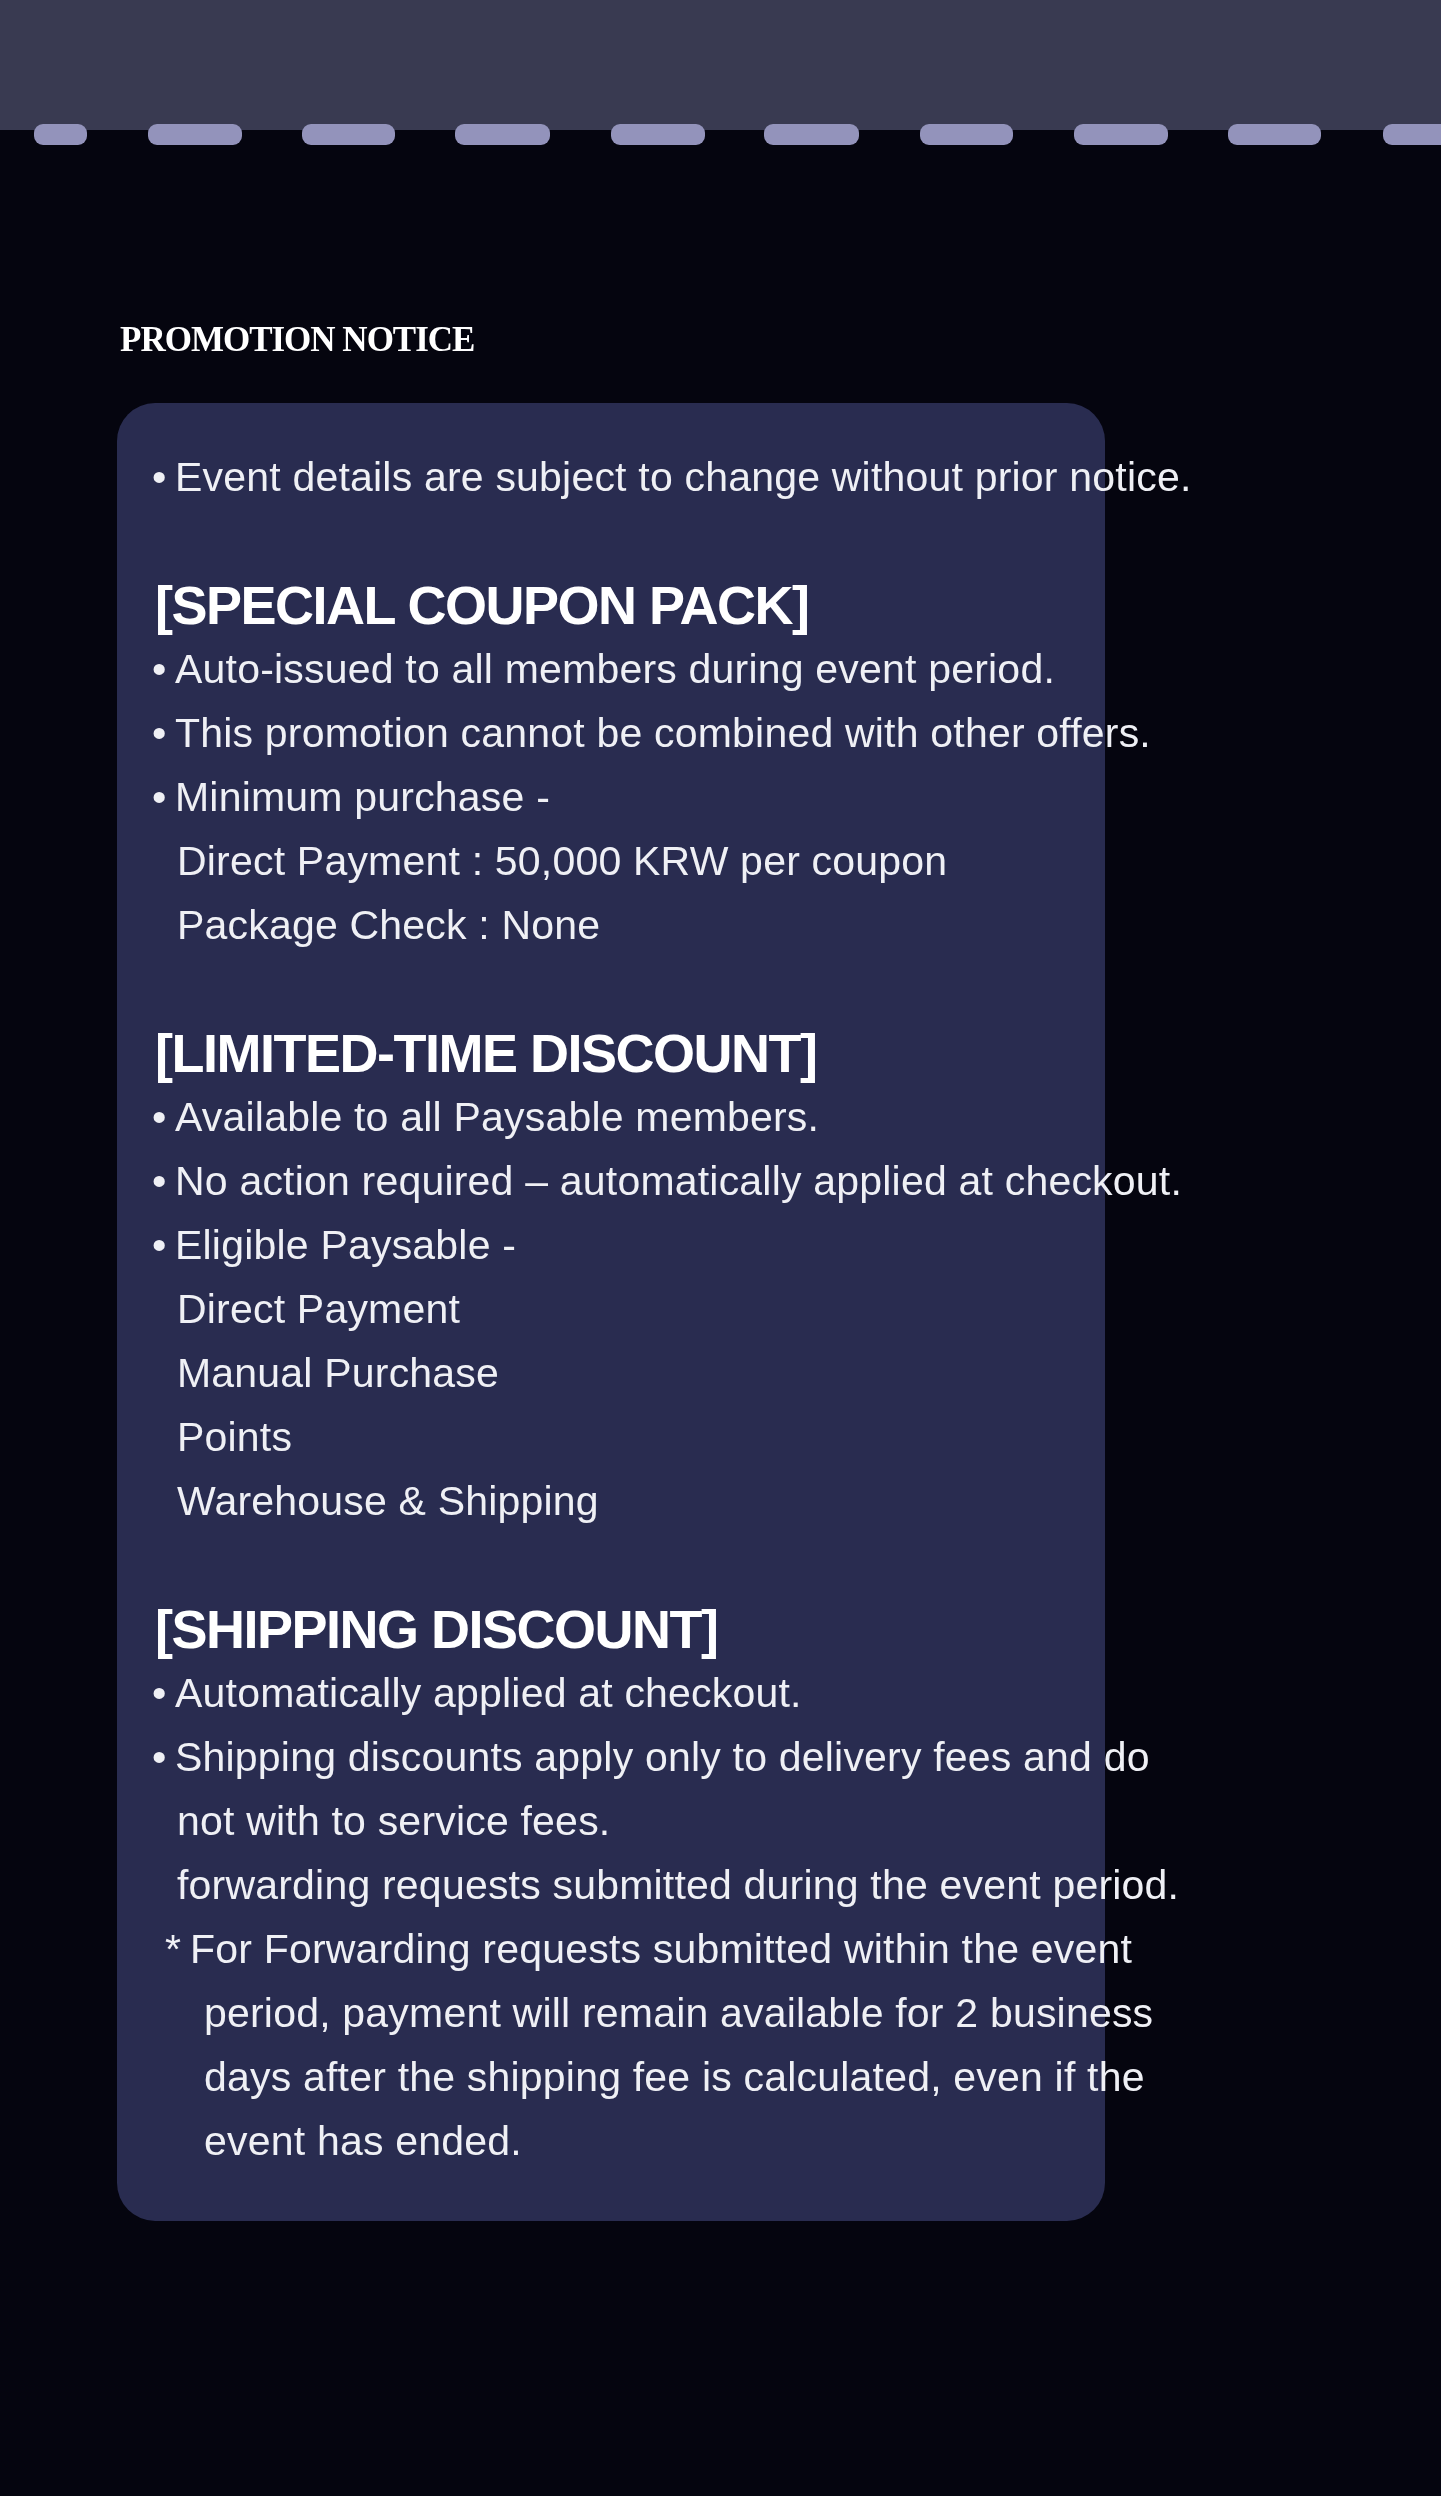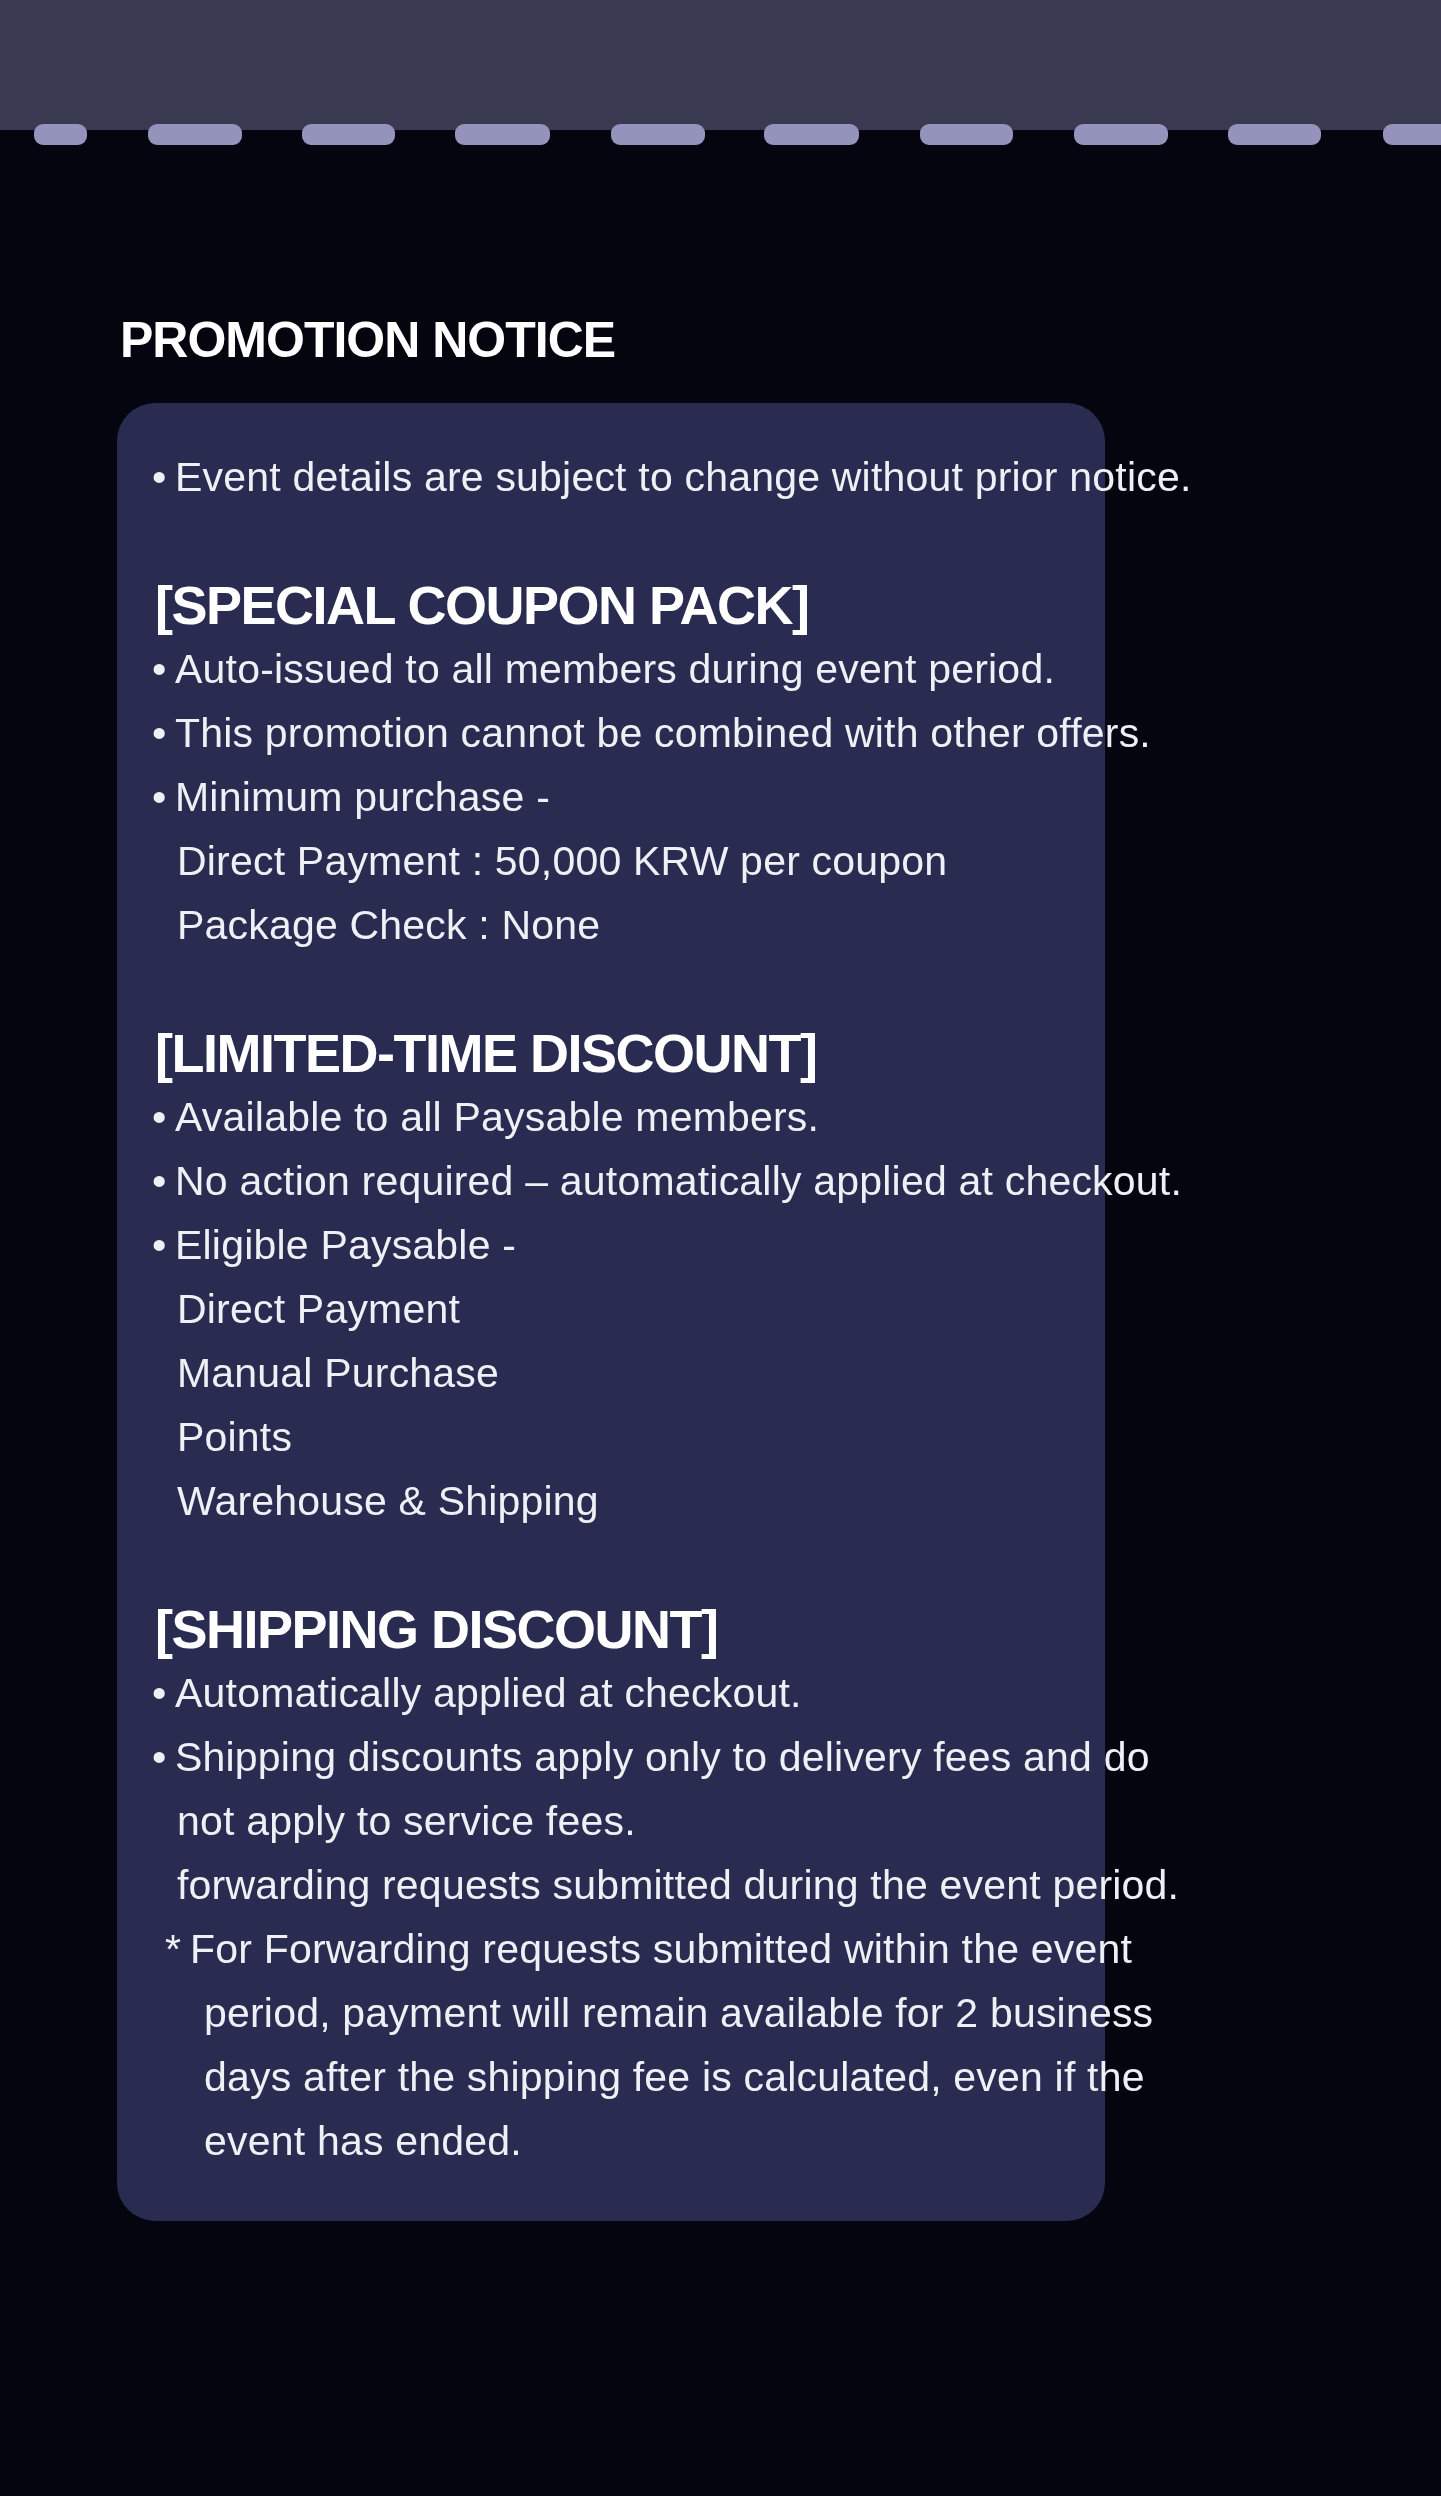--- a/index.html
+++ b/index.html
@@ -24,25 +24,26 @@
   .dashes {
     position: absolute;
     left: 0;
     top: 124px;
     display: block;
   }
   .dashes rect { fill: var(--dash, #9393BB); }
 
   .title {
     margin: 182px 0 0 120px;
-    font-size: 50px;
+    font-size: 35px;
     line-height: 56px;
     font-weight: 700;
     letter-spacing: -1px;
     color: var(--heading, #FFFFFF);
+    font-family: Liberation Serif, serif;
   }
 
   .card {
     box-sizing: border-box;
     margin: 35px 0 0 117px;
     width: 988px;
     border-radius: 38px;
     background: var(--card, #292C50);
     padding: 42px 30px 48px 35px;
     color: var(--body_text, #EFF0F5);
@@ -107,21 +108,21 @@
       <div class="ln t-bullet"><span class="mk">•</span><span class="tx">No action required – automatically applied at checkout.</span></div>
       <div class="ln t-bullet"><span class="mk">•</span><span class="tx">Eligible Paysable -</span></div>
       <div class="ln t-sub"><span class="tx">Direct Payment</span></div>
       <div class="ln t-sub"><span class="tx">Manual Purchase</span></div>
       <div class="ln t-sub"><span class="tx">Points</span></div>
       <div class="ln t-sub"><span class="tx">Warehouse &amp; Shipping</span></div>
       <div class="ln t-gap"></div>
       <div class="ln t-header"><span class="tx">[SHIPPING DISCOUNT]</span></div>
       <div class="ln t-bullet"><span class="mk">•</span><span class="tx">Automatically applied at checkout.</span></div>
       <div class="ln t-bullet"><span class="mk">•</span><span class="tx">Shipping discounts apply only to delivery fees and do</span></div>
-      <div class="ln t-cont"><span class="tx">not apply to service fees.</span></div>
+      <div class="ln t-cont"><span class="tx">not with to service fees.</span></div>
       <div class="ln t-cont"><span class="tx">forwarding requests submitted during the event period.</span></div>
       <div class="ln t-note"><span class="mk">*</span><span class="tx">For Forwarding requests submitted within the event</span></div>
       <div class="ln t-notecont"><span class="tx">period, payment will remain available for 2 business</span></div>
       <div class="ln t-notecont"><span class="tx">days after the shipping fee is calculated, even if the</span></div>
       <div class="ln t-notecont"><span class="tx">event has ended.</span></div>
     </section>
 
 </div>
 
 </body></html>

